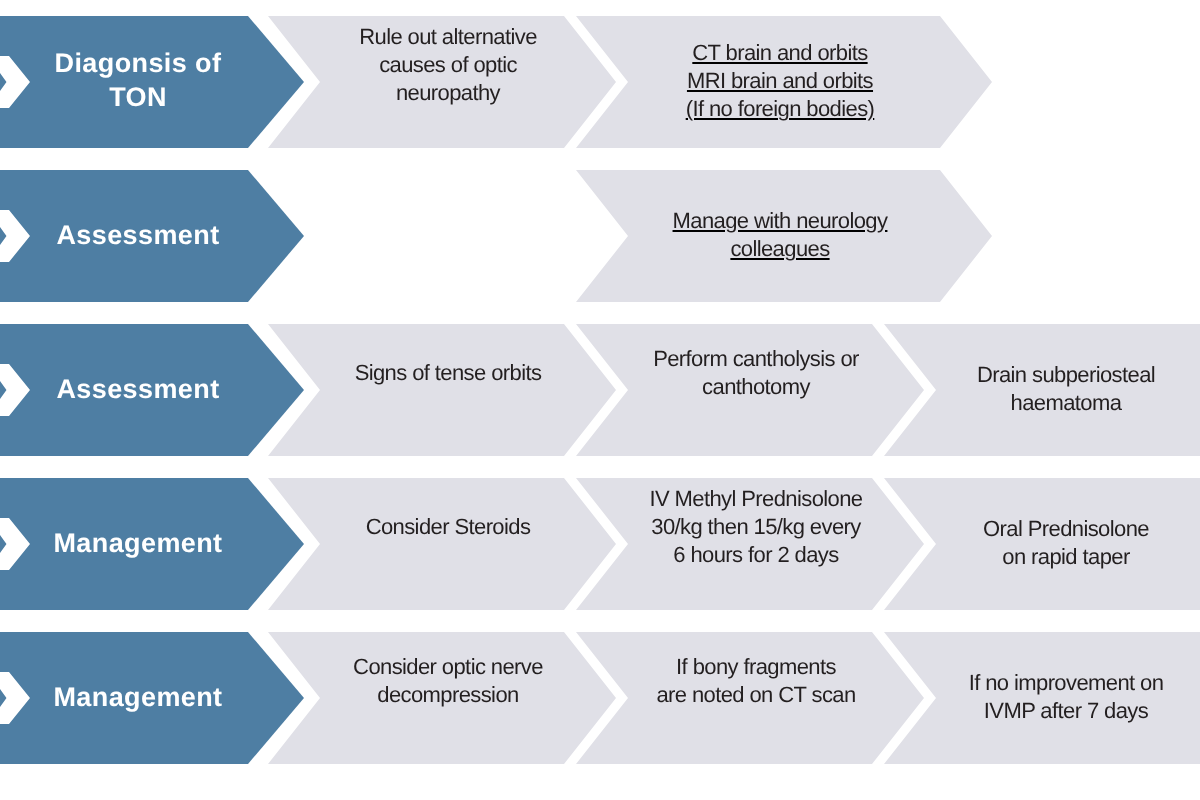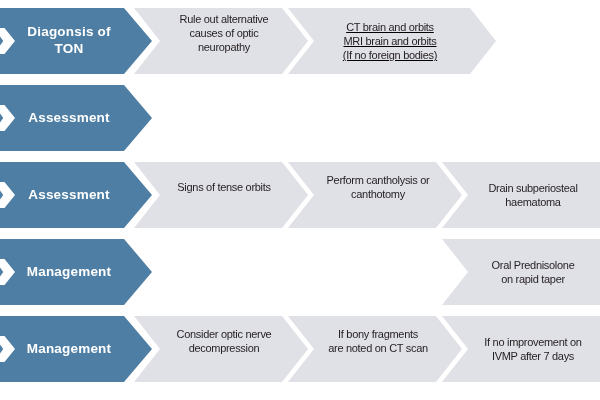--- a/index.html
+++ b/index.html
@@ -68,20 +68,24 @@
 MRI brain and orbits
 (If no foreign bodies)</span>
     </div>
   </div>
 
   <div class="row r2">
     <div class="shape blue">
       <span class="glyph"></span>
       <span class="blabel">Assessment</span>
     </div>
+    <div class="shape chev c2-end">
+      <span class="stext">Manage with neurology
+colleagues</span>
+    </div>
   </div>
 
   <div class="row r3">
     <div class="shape blue">
       <span class="glyph"></span>
       <span class="blabel">Assessment</span>
     </div>
     <div class="shape chev c1">
       <span class="stext">Signs of tense orbits</span>
     </div>
@@ -92,20 +96,28 @@
     <div class="shape chev c3">
       <span class="stext">Drain subperiosteal
 haematoma</span>
     </div>
   </div>
 
   <div class="row r4">
     <div class="shape blue">
       <span class="glyph"></span>
       <span class="blabel">Management</span>
+    </div>
+    <div class="shape chev c1">
+      <span class="stext">Consider Steroids</span>
+    </div>
+    <div class="shape chev c2">
+      <span class="stext">IV Methyl Prednisolone
+30/kg then 15/kg every
+6 hours for 2 days</span>
     </div>
     <div class="shape chev c3">
       <span class="stext">Oral Prednisolone
 on rapid taper</span>
     </div>
   </div>
 
   <div class="row r5">
     <div class="shape blue">
       <span class="glyph"></span>

